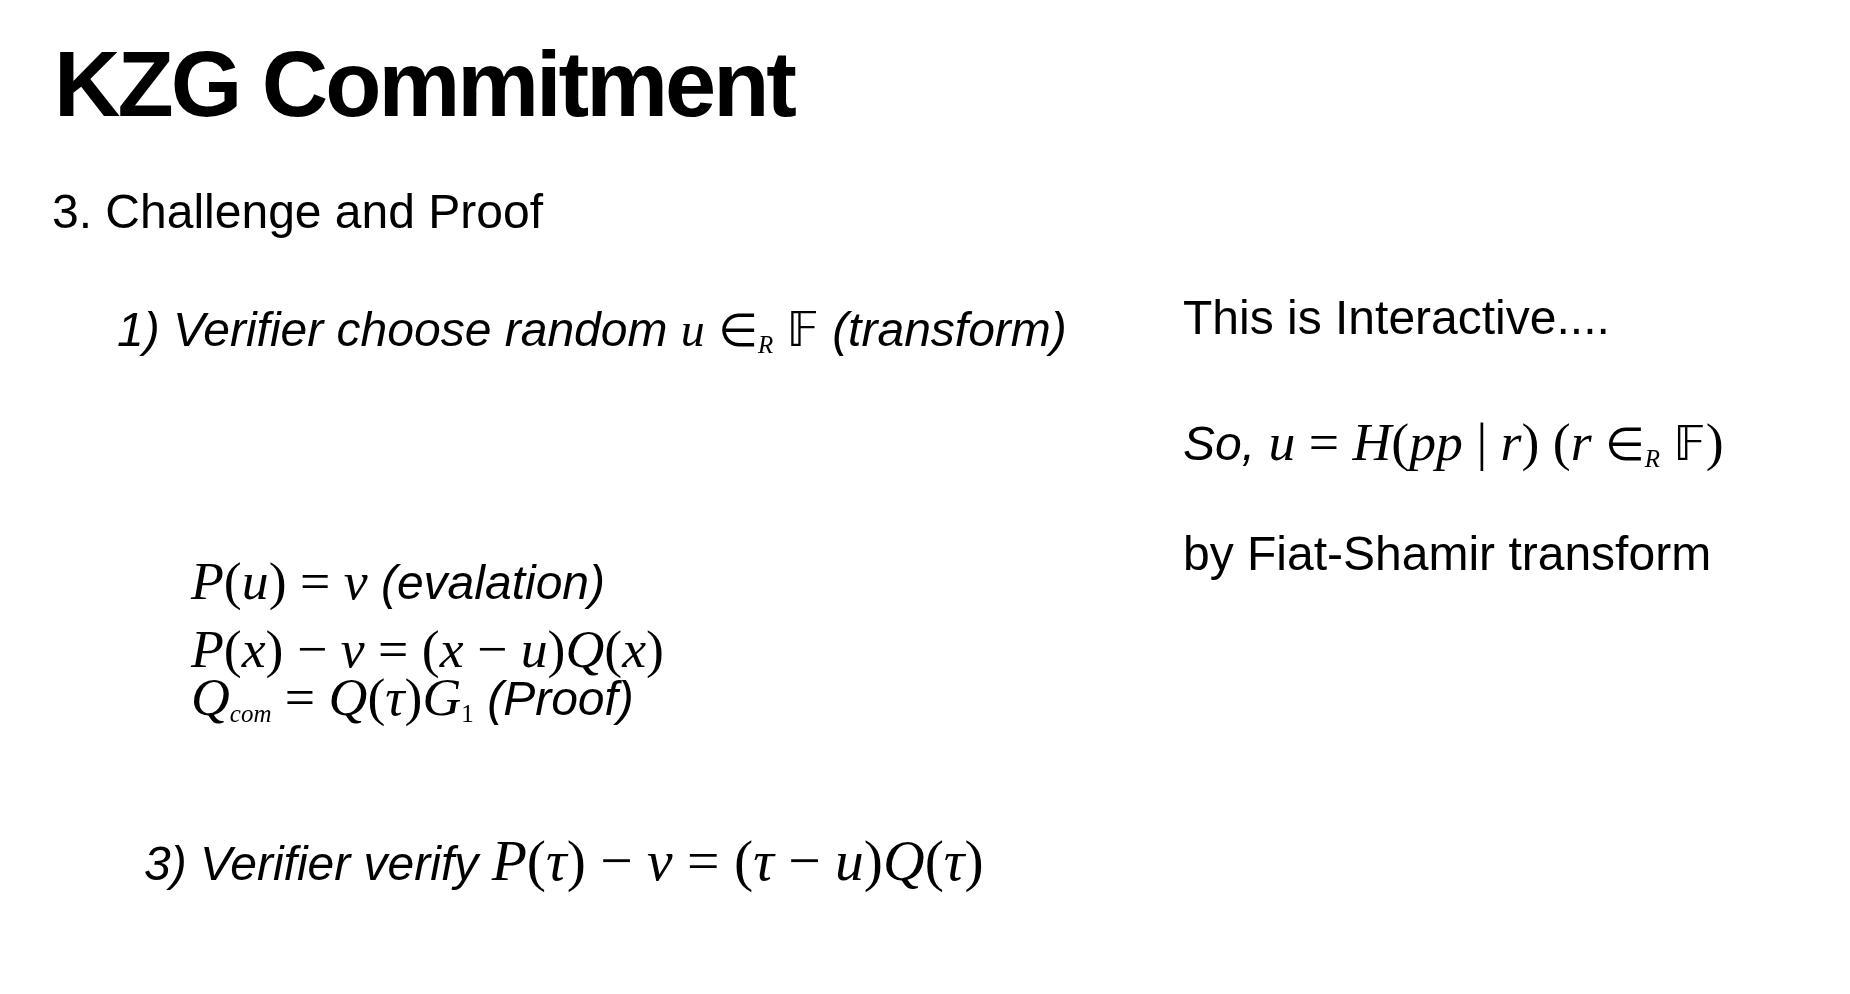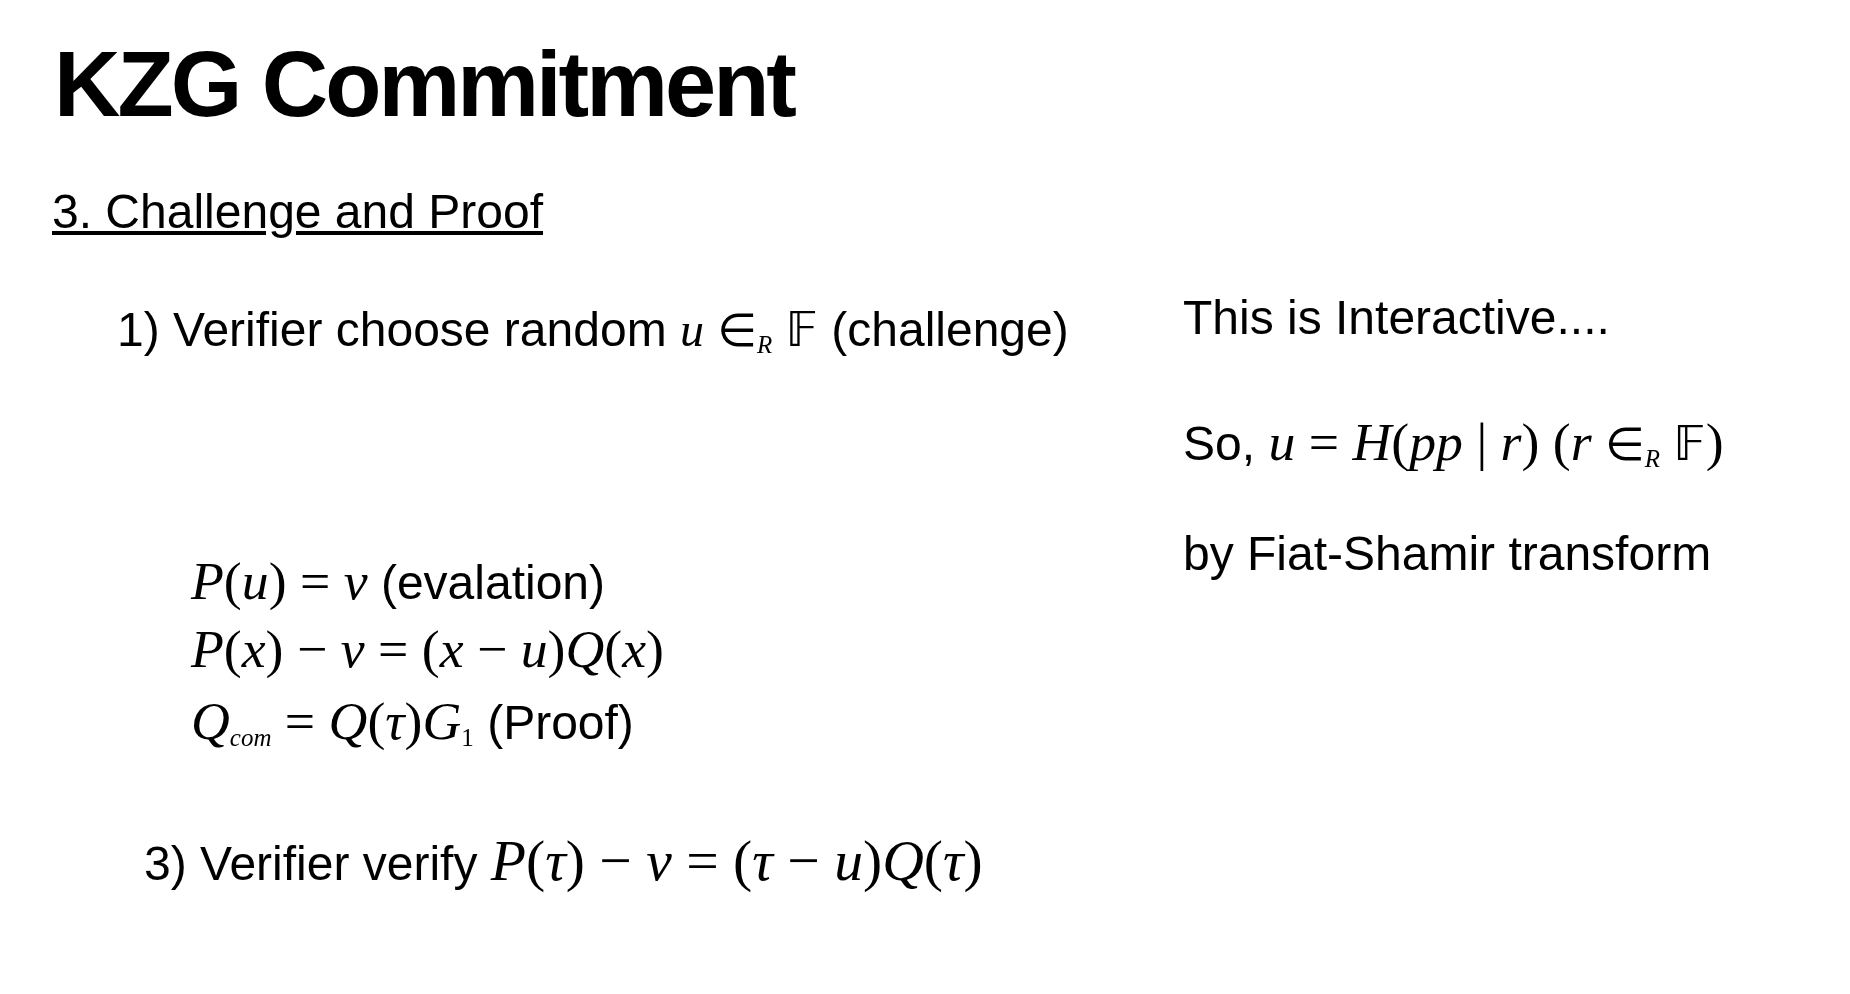--- a/index.html
+++ b/index.html
@@ -27,33 +27,33 @@
     left: 54px;
     top: 38px;
     margin: 0;
     font-size: 92px;
     font-weight: 700;
     letter-spacing: -3px;
     line-height: 1;
     white-space: nowrap;
   }
   
-  .l-section { left: 52px;   top: 188px; text-decoration: underline; }
+  .l-section { left: 52px;   top: 188px; }
   .l-step1   { left: 117px;  top: 305px; }
   .l-note1   { left: 1183px; top: 294px; }
   .l-formula { left: 1183px; top: 416px; }
   .l-step2   { left: 125px;  top: 440px; }
   .l-note2   { left: 1183px; top: 530px; }
   .l-eq1     { left: 191px;  top: 555px; }
   .l-eq2     { left: 191px;  top: 623px; }
-  .l-eq3     { left: 191px;  top: 695px; }
+  .l-eq3     { left: 191px;  top: 671px; }
   .l-step3   { left: 124px;  top: 832px; margin-left: 20px; }
 
   
-  .seg-text { font-family: "Liberation Sans", "DejaVu Sans", sans-serif; }
+  .seg-text { font-family: "Liberation Sans", "DejaVu Sans", sans-serif; font-style: italic; }
   .seg-math {
     font-family: "Liberation Serif", "DejaVu Serif", serif;
     font-style: italic;
   }
   .seg-mathup { font-family: "Liberation Serif", "DejaVu Serif", serif; }
   .seg-math-display {
     font-family: "Liberation Serif", "DejaVu Serif", serif;
     font-style: italic;
     font-size: 1.32em;
   }
@@ -76,21 +76,21 @@
 </style>
 </head>
 <body>
 
 <div class="slide">
 
   <h1 class="title">KZG Commitment</h1>
 
   <div class="line l-section">3. Challenge and Proof</div>
 
-  <div class="line l-step1"><span class="seg-text">1) Verifier choose random </span><span class="seg-math">u</span><span class="seg-text"> </span><span class="seg-rel">∈</span><span class="seg-sub">R</span><span class="seg-text"> </span><span class="seg-bb">𝔽</span><span class="seg-text"> (challenge)</span></div>
+  <div class="line l-step1"><span class="seg-text">1) Verifier choose random </span><span class="seg-math">u</span><span class="seg-text"> </span><span class="seg-rel">∈</span><span class="seg-sub">R</span><span class="seg-text"> </span><span class="seg-bb">𝔽</span><span class="seg-text"> (transform)</span></div>
 
   <div class="line l-note1">This is Interactive....</div>
 
   <div class="line l-formula math-lg"><span class="seg-text">So, </span><span class="seg-math">u</span><span class="seg-mathup"> = </span><span class="seg-math">H</span><span class="seg-mathup">(</span><span class="seg-math">pp</span><span class="seg-mathup"> | </span><span class="seg-math">r</span><span class="seg-mathup">) (</span><span class="seg-math">r</span><span class="seg-text"> </span><span class="seg-rel">∈</span><span class="seg-sub">R</span><span class="seg-text"> </span><span class="seg-bb">𝔽</span><span class="seg-mathup">)</span></div>
 
 
   <div class="line l-eq1 math-lg"><span class="seg-math">P</span><span class="seg-mathup">(</span><span class="seg-math">u</span><span class="seg-mathup">) = </span><span class="seg-math">v</span><span class="seg-text"> (evalation)</span></div>
 
   <div class="line l-note2">by Fiat-Shamir transform</div>
 

